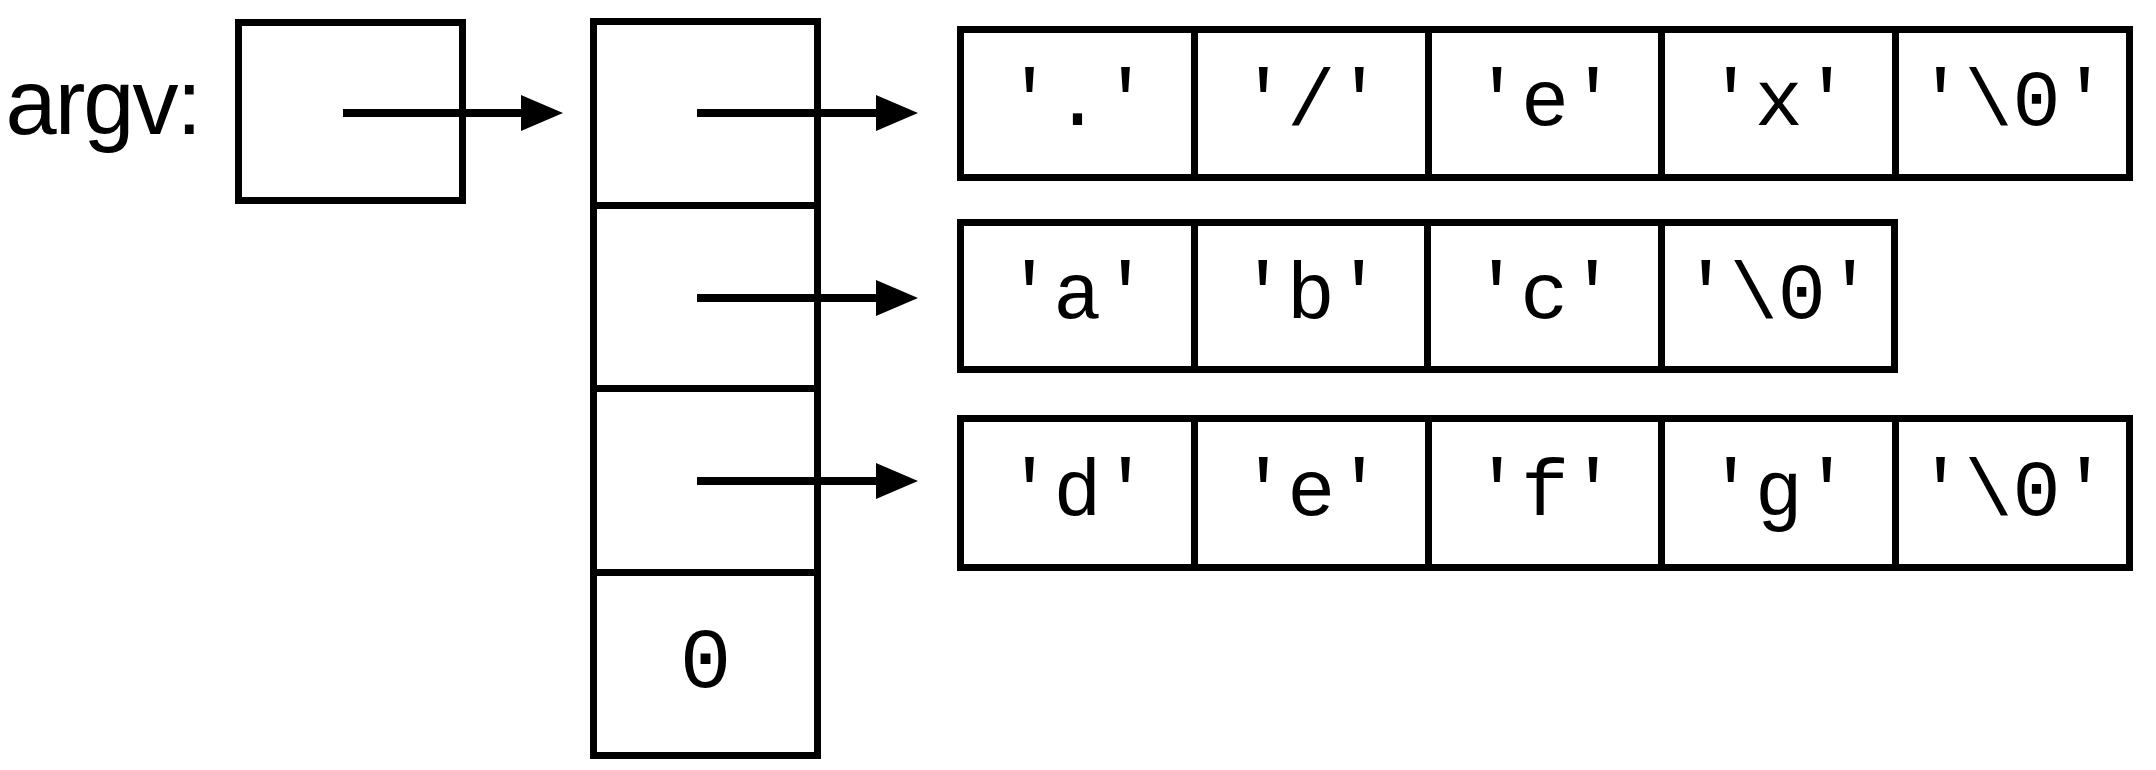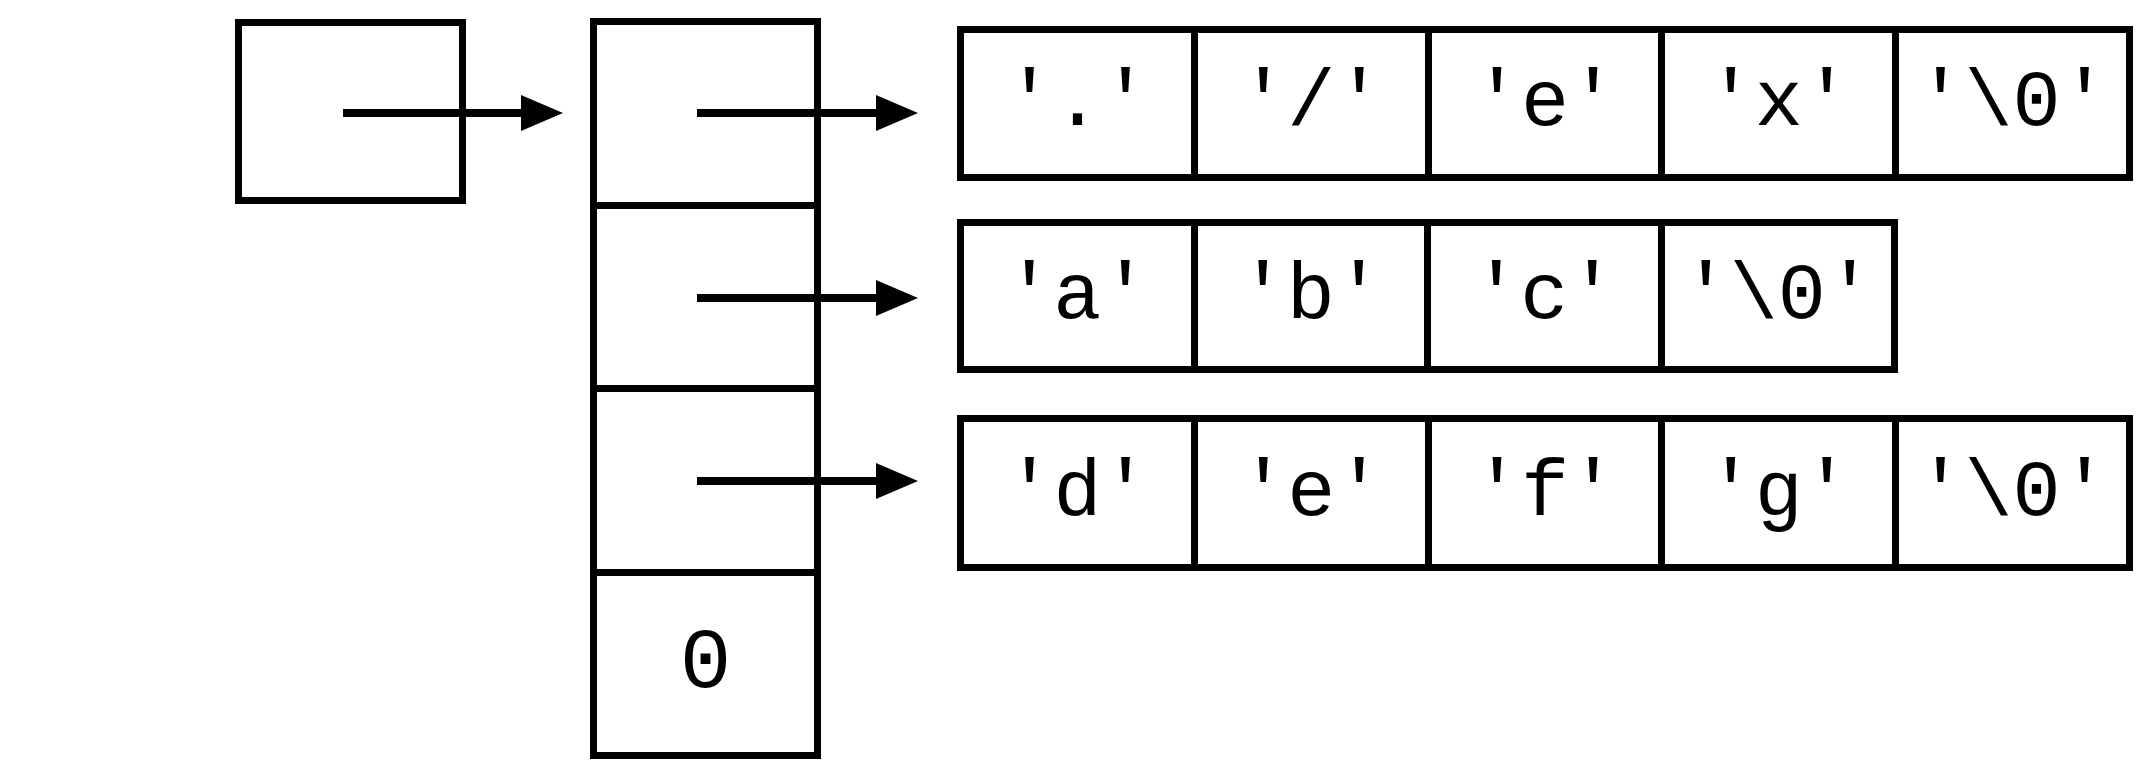--- a/index.html
+++ b/index.html
@@ -94,20 +94,21 @@
     pointer-events: none;
   }
   .arrow-layer line { stroke: #000000; stroke-width: 8; }
   .arrow-layer polygon { fill: #000000; }
 </style>
 </head>
 <body>
 
 <div class="canvas">
 
+  <div class="argv-label">argv:</div>
 
   <div class="box argv-box"></div>
 
   <div class="box pointer-col">
     <div class="pcell"></div>
     <div class="pcell"></div>
     <div class="pcell"></div>
     <div class="pcell">0</div>
   </div>
 

